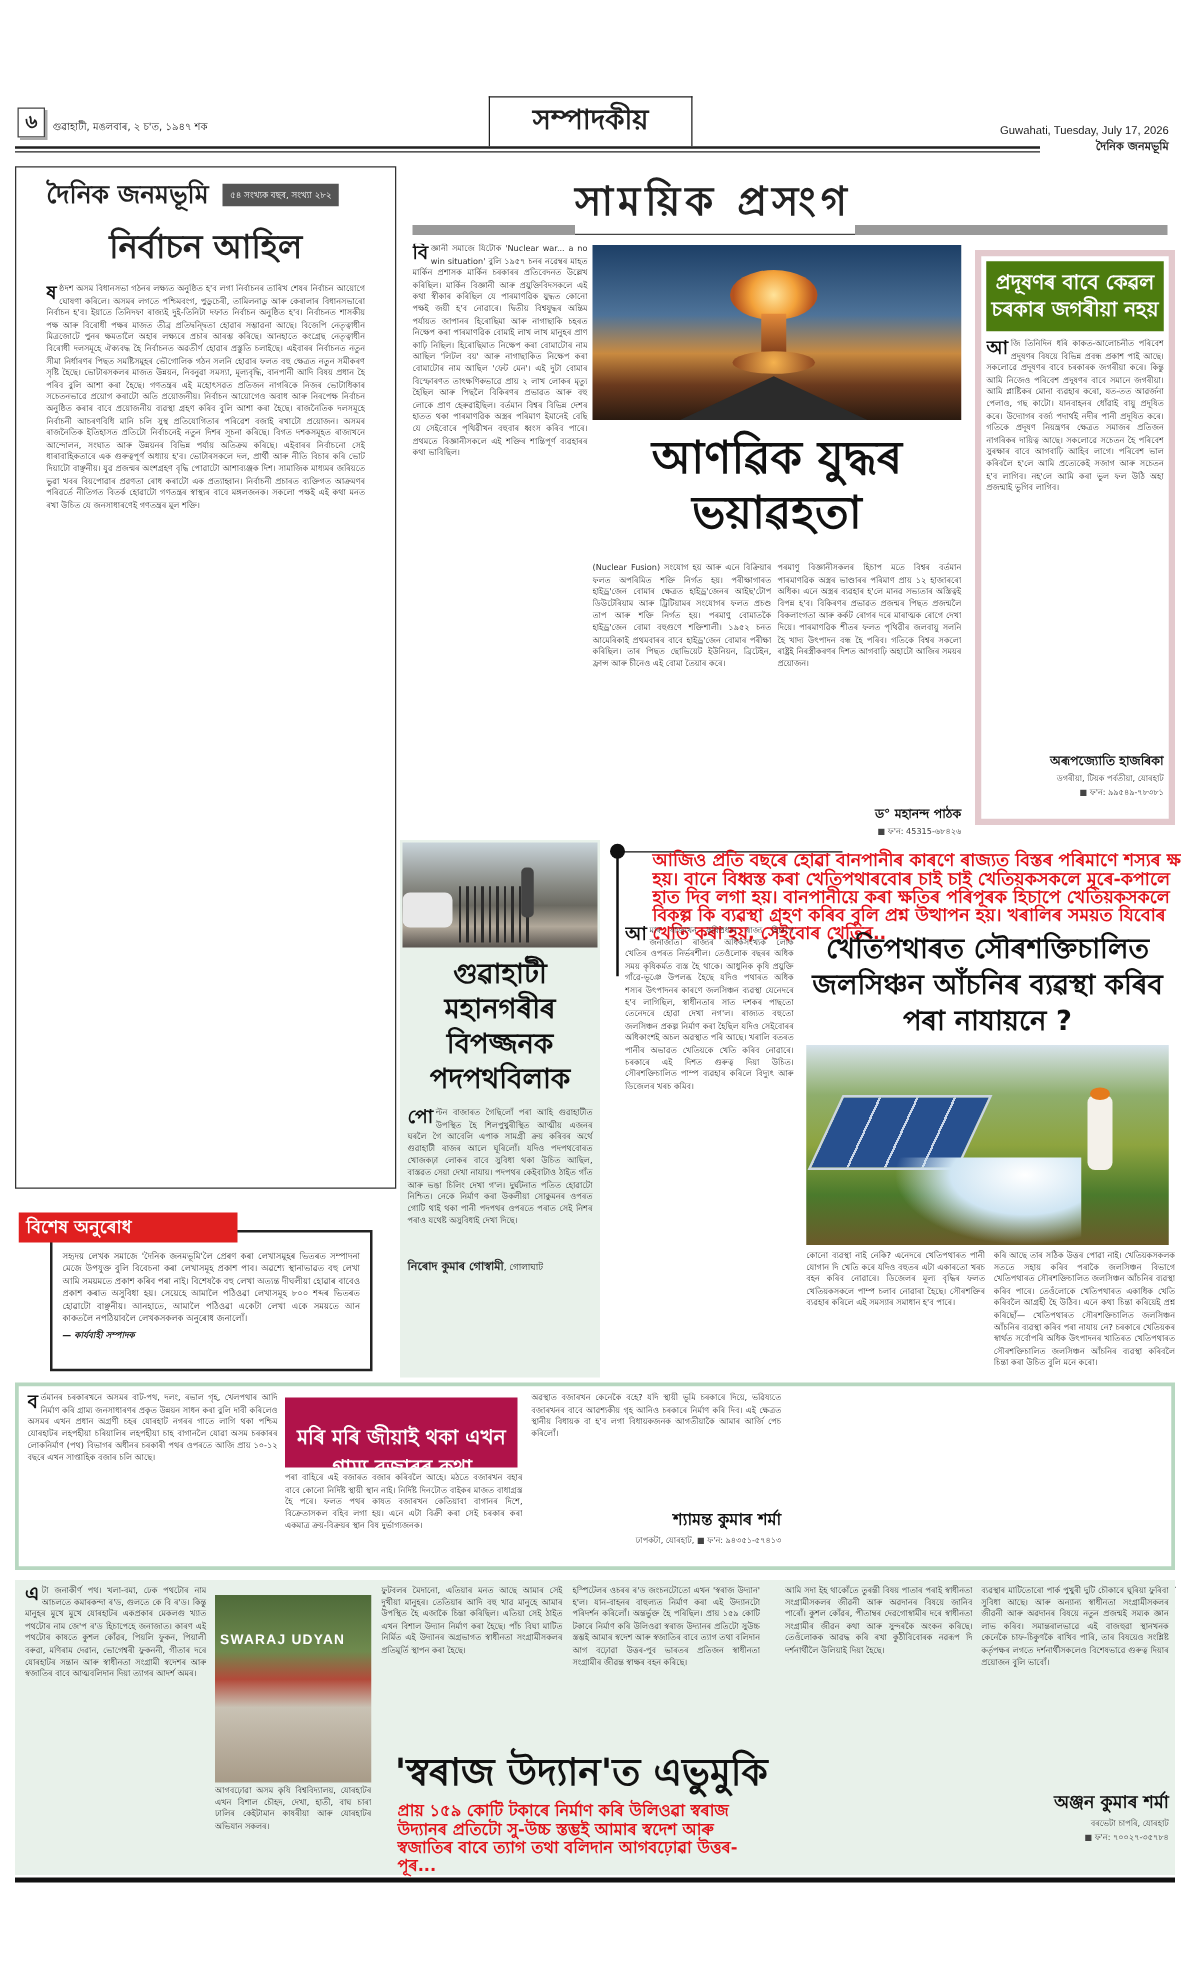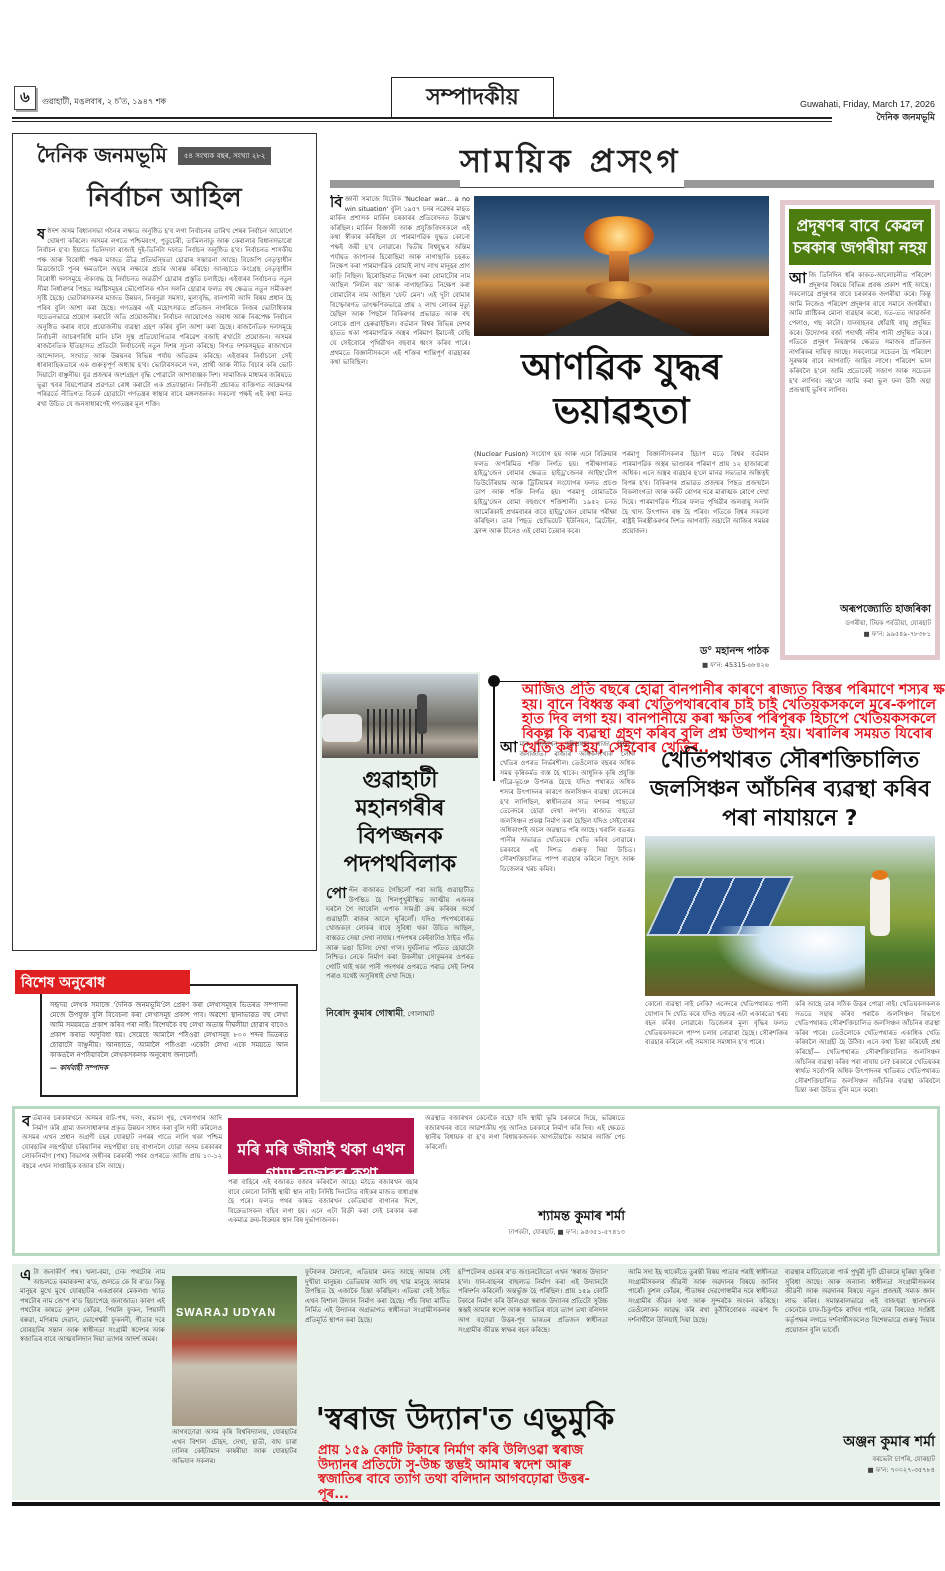--- a/index.html
+++ b/index.html
@@ -100,21 +100,21 @@
   #su-sig { left: 785px; top: 1430px; width: 150px; }
 
   #bottom-rule { left: 12px; top: 1502px; width: 928px; height: 4px; background: #111; }
 </style>
 </head>
 <body>
 
 <div class="abs" id="hdr-page">৬</div>
 <div class="abs" id="hdr-date-bn">গুৱাহাটী, মঙলবাৰ, ২ চ'ত, ১৯৪৭ শক</div>
 <div class="abs" id="hdr-section">সম্পাদকীয়</div>
-<div class="abs" id="hdr-date-en">Guwahati, Friday, March 17, 2026</div>
+<div class="abs" id="hdr-date-en">Guwahati, Tuesday, July 17, 2026</div>
 <div class="abs" id="hdr-rule1"></div>
 <div class="abs" id="hdr-rule2"></div>
 <div class="abs" id="hdr-brand">দৈনিক জনমভূমি</div>
 
 <div class="abs" id="editorial">
   <div>
     <span id="ed-mast">দৈনিক জনমভূমি</span>
     <span id="ed-issue">৫৪ সংখ্যক বছৰ, সংখ্যা ২৮২</span>
   </div>
   <div id="ed-title">নিৰ্বাচন আহিল</div>

